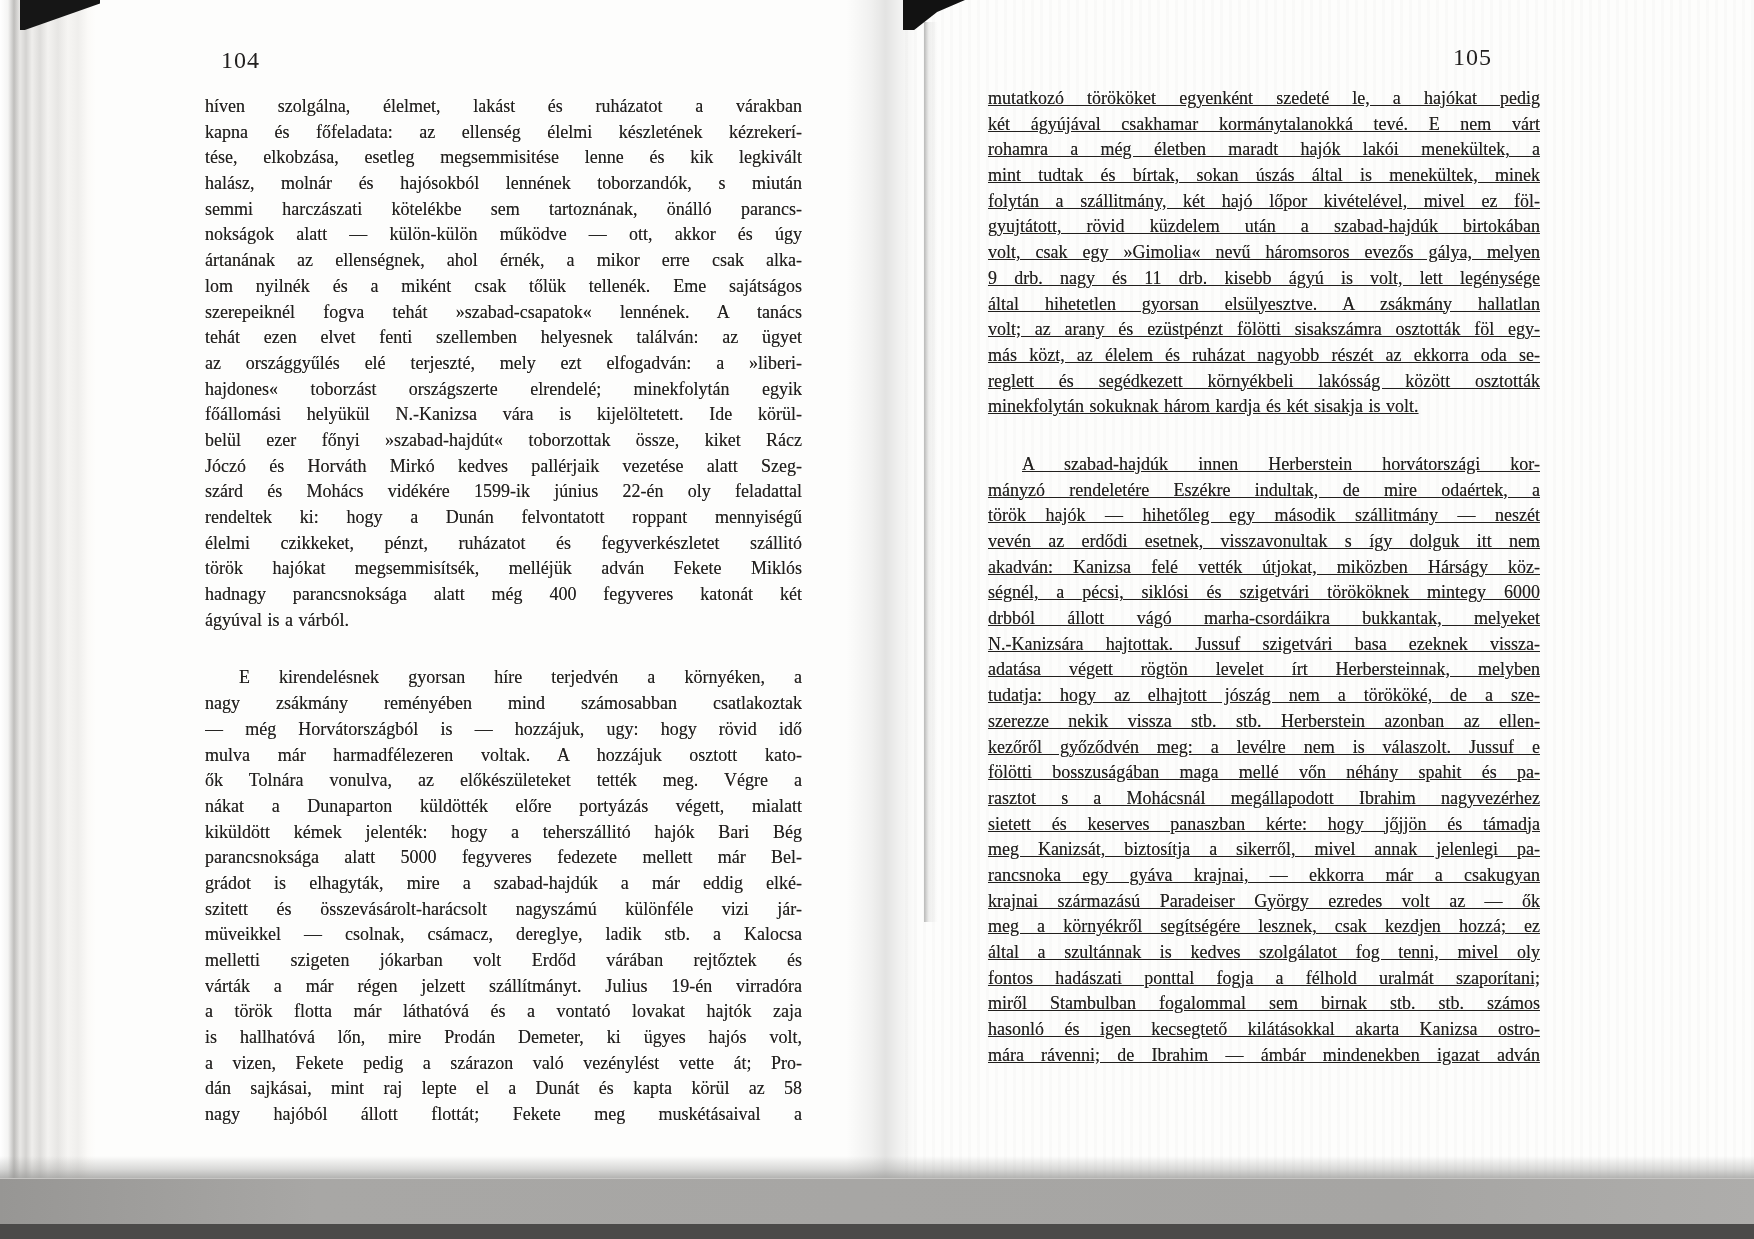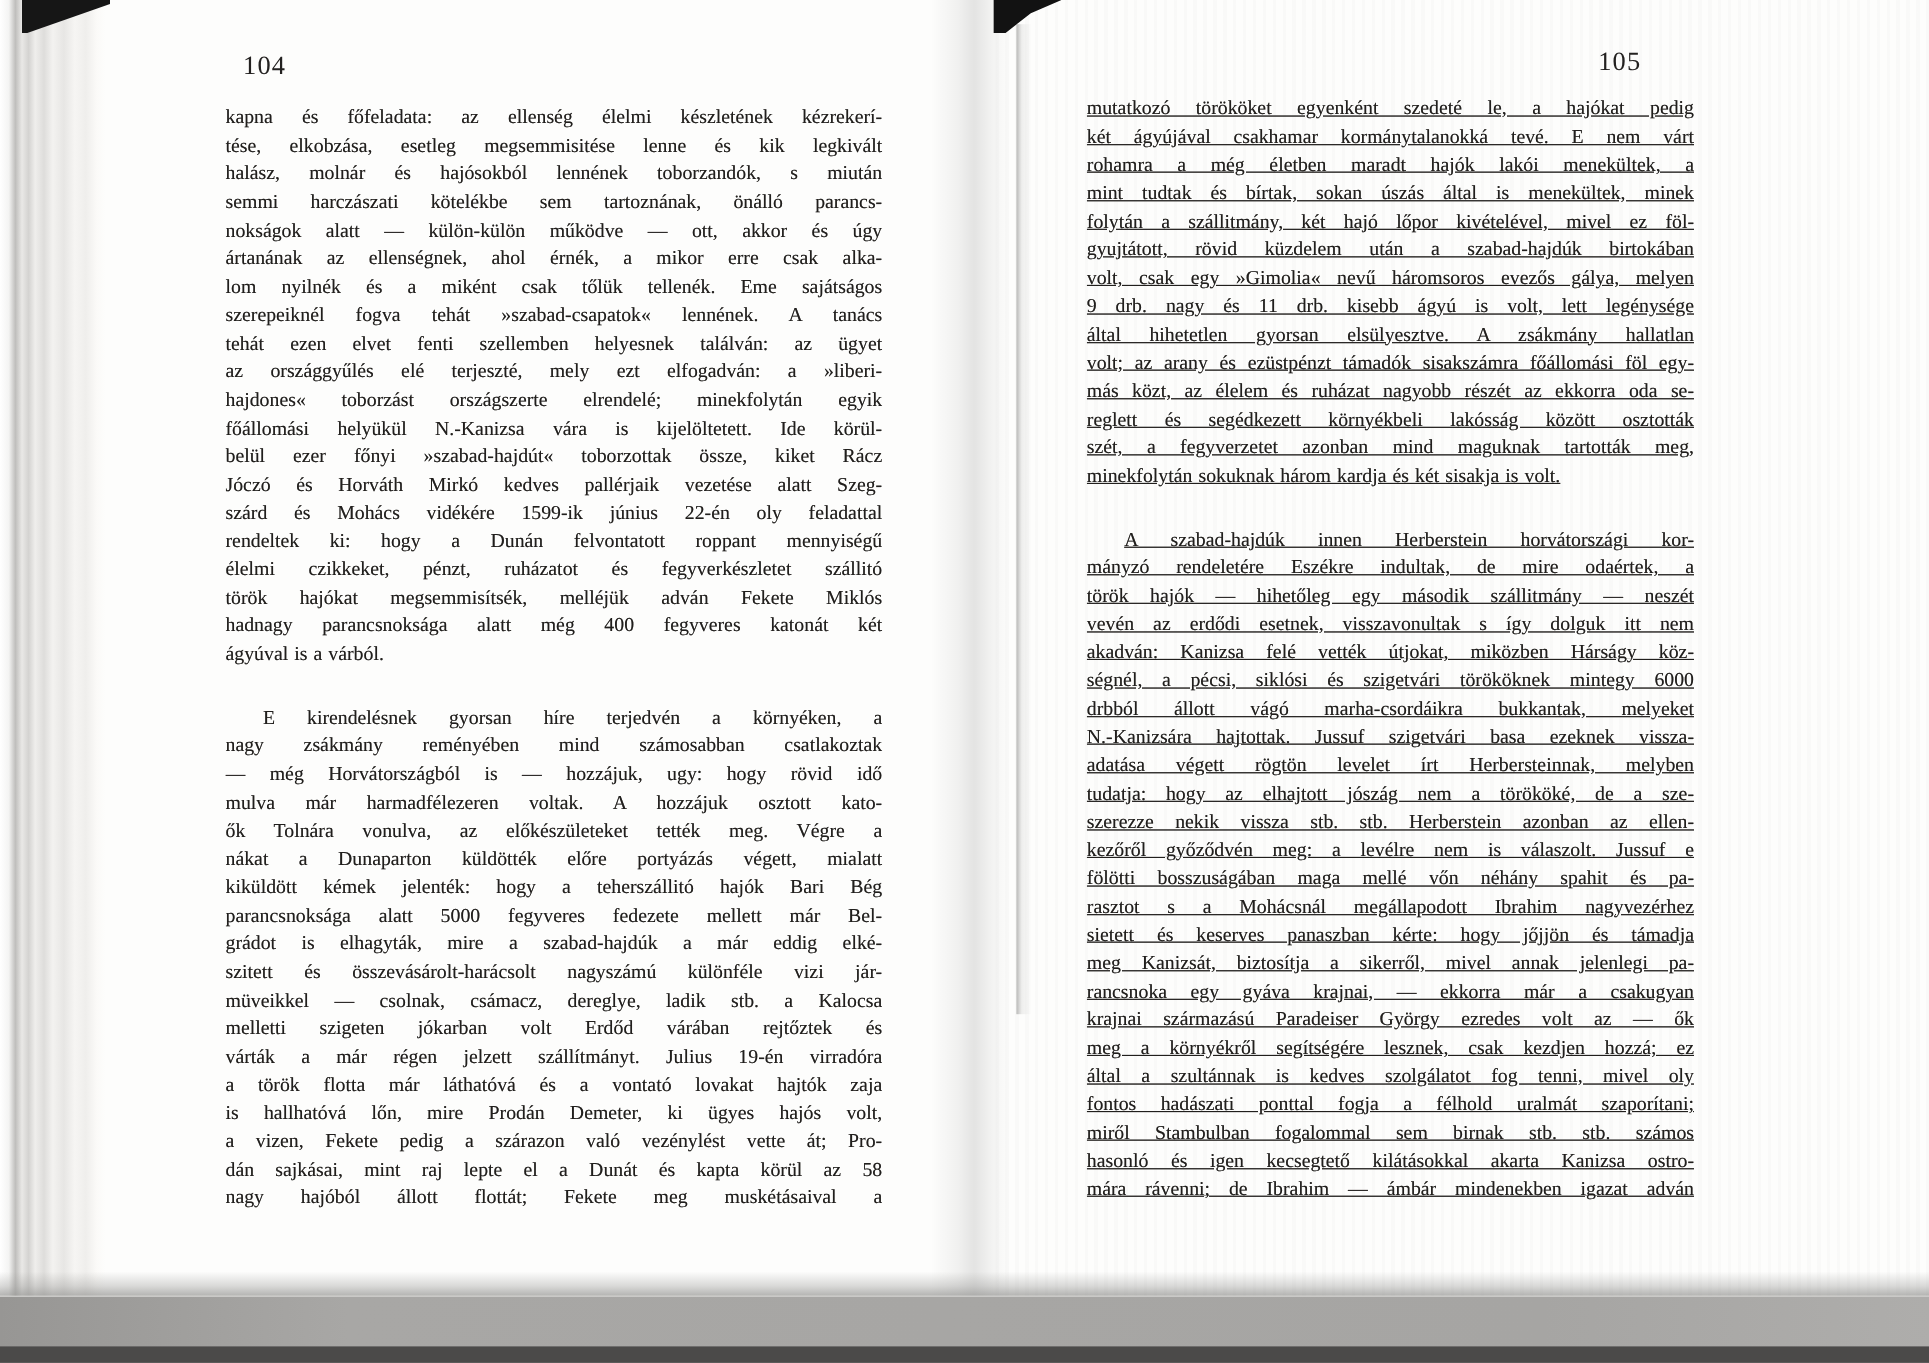--- a/index.html
+++ b/index.html
@@ -101,20 +101,21 @@
   <div class="gutter"></div>
   <div class="streaks"></div>
   <div class="right-wedge"></div>
   <div class="curve-line"></div>
 
   <div class="page-num num-left">104</div>
 
   <div class="page-num num-right">105</div>
 
   <div class="text-col col-left">
+      <div class="text-line">híven szolgálna, élelmet, lakást és ruházatot a várakban</div>
       <div class="text-line">kapna és főfeladata: az ellenség élelmi készletének kézrekerí-</div>
       <div class="text-line">tése, elkobzása, esetleg megsemmisitése lenne és kik legkivált</div>
       <div class="text-line">halász, molnár és hajósokból lennének toborzandók, s miután</div>
       <div class="text-line">semmi harczászati kötelékbe sem tartoznának, önálló parancs-</div>
       <div class="text-line">nokságok alatt — külön-külön működve — ott, akkor és úgy</div>
       <div class="text-line">ártanának az ellenségnek, ahol érnék, a mikor erre csak alka-</div>
       <div class="text-line">lom nyilnék és a miként csak tőlük tellenék. Eme sajátságos</div>
       <div class="text-line">szerepeiknél fogva tehát »szabad-csapatok« lennének. A tanács</div>
       <div class="text-line">tehát ezen elvet fenti szellemben helyesnek találván: az ügyet</div>
       <div class="text-line">az országgyűlés elé terjeszté, mely ezt elfogadván: a »liberi-</div>
@@ -151,24 +152,23 @@
   <div class="text-col col-right">
       <div class="text-line">mutatkozó törököket egyenként szedeté le, a hajókat pedig</div>
       <div class="text-line">két ágyújával csakhamar kormánytalanokká tevé. E nem várt</div>
       <div class="text-line">rohamra a még életben maradt hajók lakói menekültek, a</div>
       <div class="text-line">mint tudtak és bírtak, sokan úszás által is menekültek, minek</div>
       <div class="text-line">folytán a szállitmány, két hajó lőpor kivételével, mivel ez föl-</div>
       <div class="text-line">gyujtátott, rövid küzdelem után a szabad-hajdúk birtokában</div>
       <div class="text-line">volt, csak egy »Gimolia« nevű háromsoros evezős gálya, melyen</div>
       <div class="text-line">9 drb. nagy és 11 drb. kisebb ágyú is volt, lett legénysége</div>
       <div class="text-line">által hihetetlen gyorsan elsülyesztve. A zsákmány hallatlan</div>
-      <div class="text-line">volt; az arany és ezüstpénzt támadók sisakszámra főállomási föl egy-</div>
+      <div class="text-line">volt; az arany és ezüstpénzt fölötti sisakszámra osztották föl egy-</div>
       <div class="text-line">más közt, az élelem és ruházat nagyobb részét az ekkorra oda se-</div>
       <div class="text-line">reglett és segédkezett környékbeli lakósság között osztották</div>
-      <div class="text-line">szét, a fegyverzetet azonban mind maguknak tartották meg,</div>
       <div class="text-line end">minekfolytán sokuknak három kardja és két sisakja is volt.</div>
       <div class="text-line indent">A szabad-hajdúk innen Herberstein horvátországi kor-</div>
       <div class="text-line">mányzó rendeletére Eszékre indultak, de mire odaértek, a</div>
       <div class="text-line">török hajók — hihetőleg egy második szállitmány — neszét</div>
       <div class="text-line">vevén az erdődi esetnek, visszavonultak s így dolguk itt nem</div>
       <div class="text-line">akadván: Kanizsa felé vették útjokat, miközben Hárságy köz-</div>
       <div class="text-line">ségnél, a pécsi, siklósi és szigetvári törököknek mintegy 6000</div>
       <div class="text-line">drbból állott vágó marha-csordáikra bukkantak, melyeket</div>
       <div class="text-line">N.-Kanizsára hajtottak. Jussuf szigetvári basa ezeknek vissza-</div>
       <div class="text-line">adatása végett rögtön levelet írt Herbersteinnak, melyben</div>

